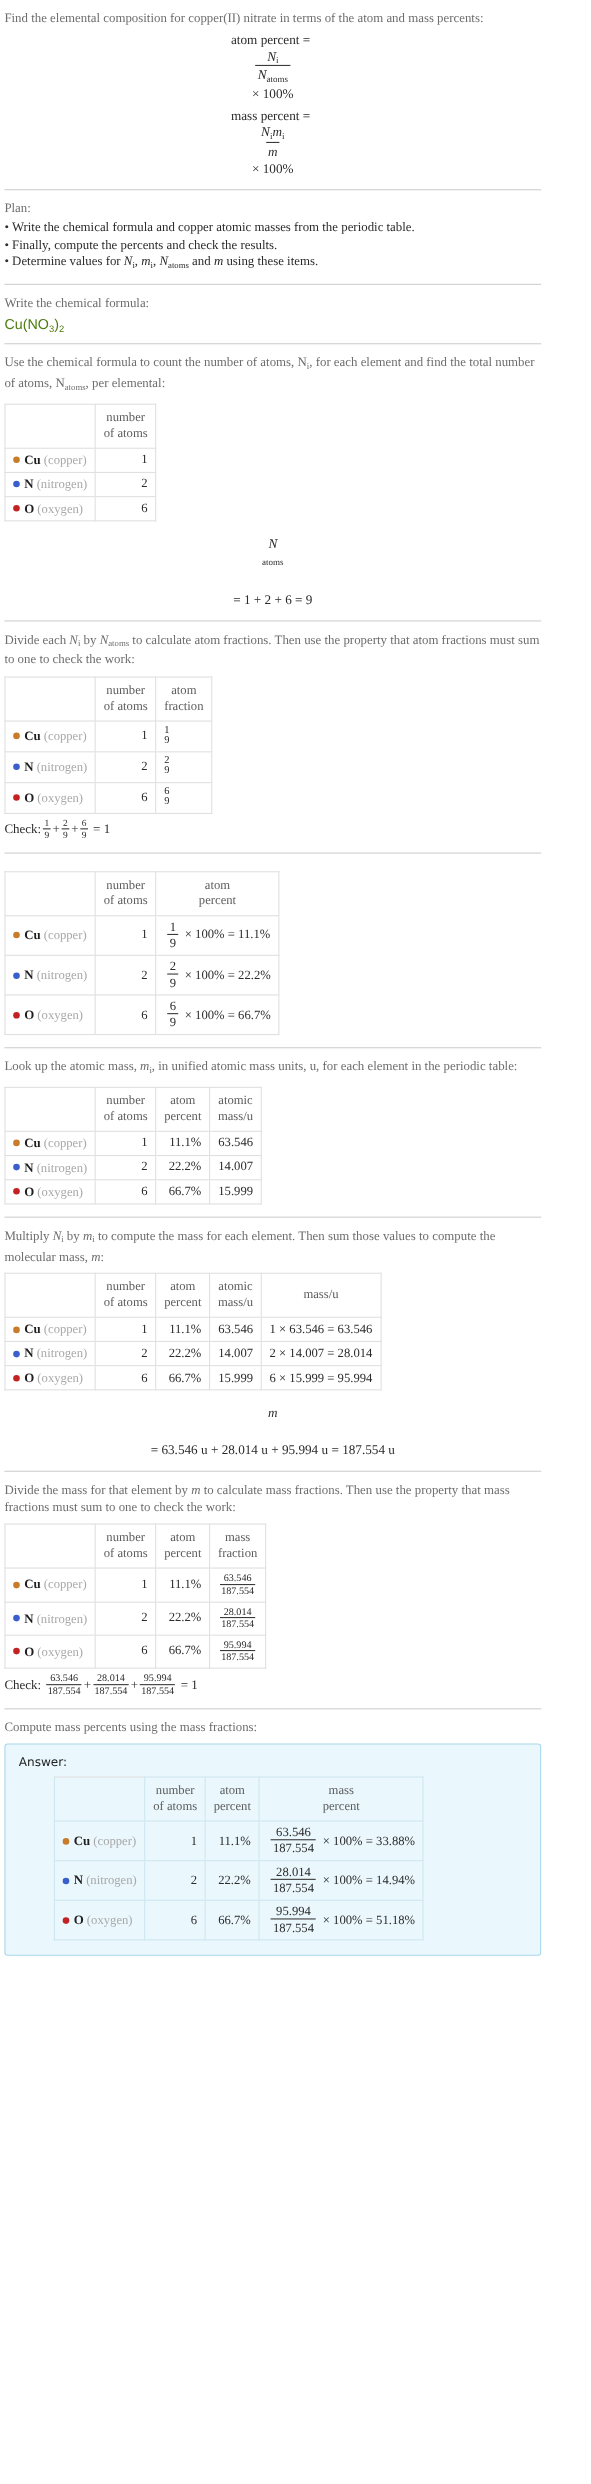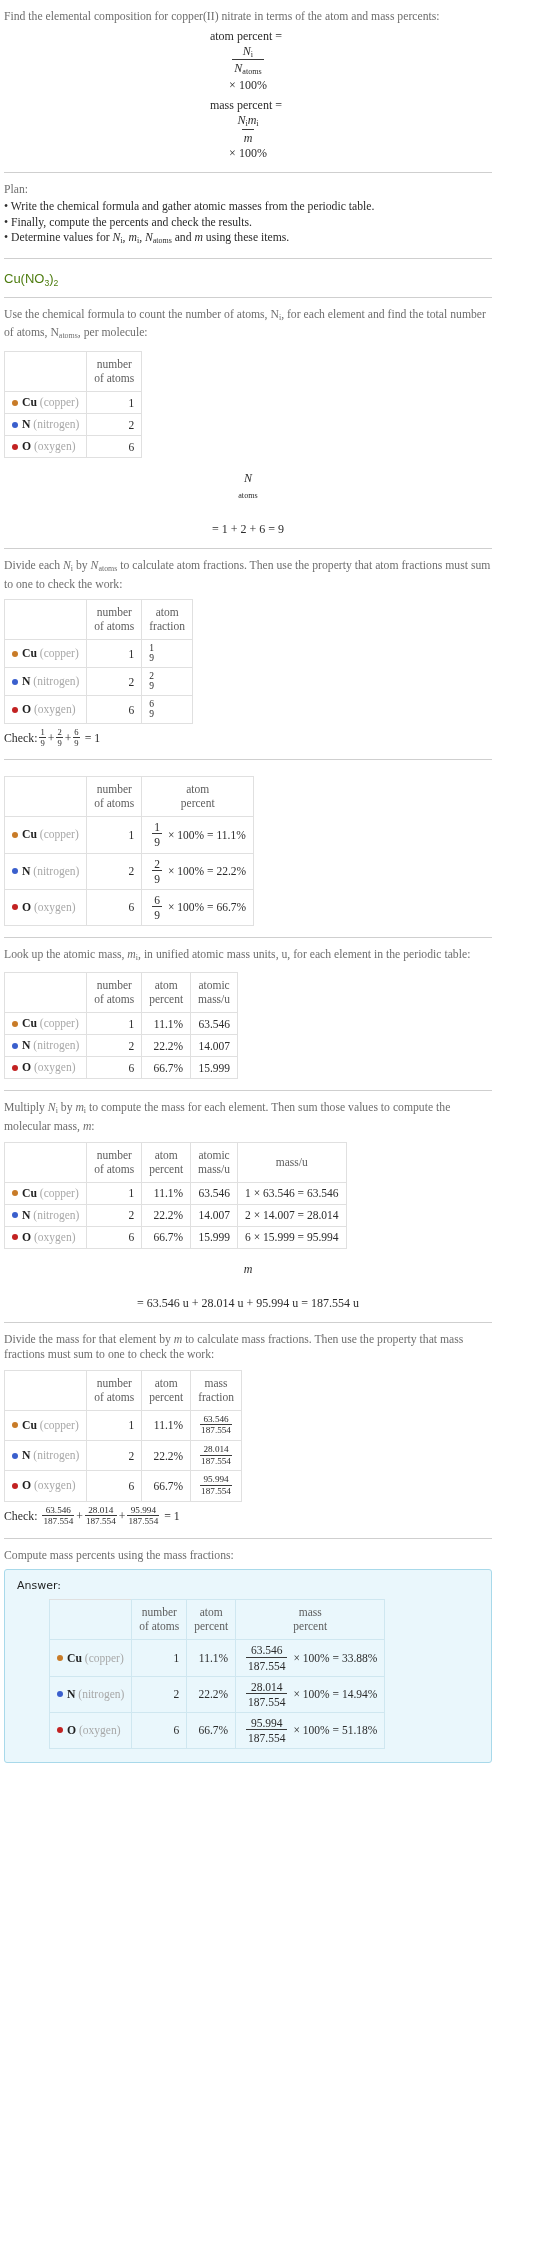--- a/index.html
+++ b/index.html
@@ -167,40 +167,41 @@
         <span class="den"><i class="var">m</i></span>
       </span>
       <span>× 100%</span>
     </div>
   </div>
 
   <hr class="rule">
 
   <div class="step">
     <p class="prompt">Plan:</p>
-    <p class="bullet">• Write the chemical formula and gather atomic masses from the periodic table.</p>
+    <p class="bullet">• Write the chemical formula and copper atomic masses from the periodic table.</p>
     <p class="bullet">• Finally, compute the percents and check the results.</p>
     <p class="bullet">
       <span>• Determine values for </span><i class="var">N</i><sub>i</sub>, <i class="var">m</i><sub>i</sub>, <i class="var">N</i><sub>atoms</sub> and <i class="var">m</i><span> using these items.</span>
     </p>
   </div>
 
   <hr class="rule">
 
   <div class="step">
+    <p class="prompt">Write the chemical formula:</p>
     <div class="formula">
       <span>Cu(NO</span><sub>3</sub><span>)</span><sub>2</sub>
     </div>
   </div>
 
   <hr class="rule">
 
   <div class="step">
     <p class="prompt">
-      <span>Use the chemical formula to count the number of atoms, N</span><sub>i</sub><span>, for each element and find the total number of atoms, N</span><sub>atoms</sub><span>, per molecule:</span>
+      <span>Use the chemical formula to count the number of atoms, N</span><sub>i</sub><span>, for each element and find the total number of atoms, N</span><sub>atoms</sub><span>, per elemental:</span>
     </p>
     <table class="t">
       <tbody>
           <tr>
         <th class="hd blank"></th>
         <th class="hd">number<br>of atoms</th>
       </tr>
       <tr>
         <td class="el"><span class="dot" style="background: rgb(200, 123, 40);"></span><span class="sym">Cu</span> <span class="nm">(copper)</span></td>
         <td class="num-c">1</td>

